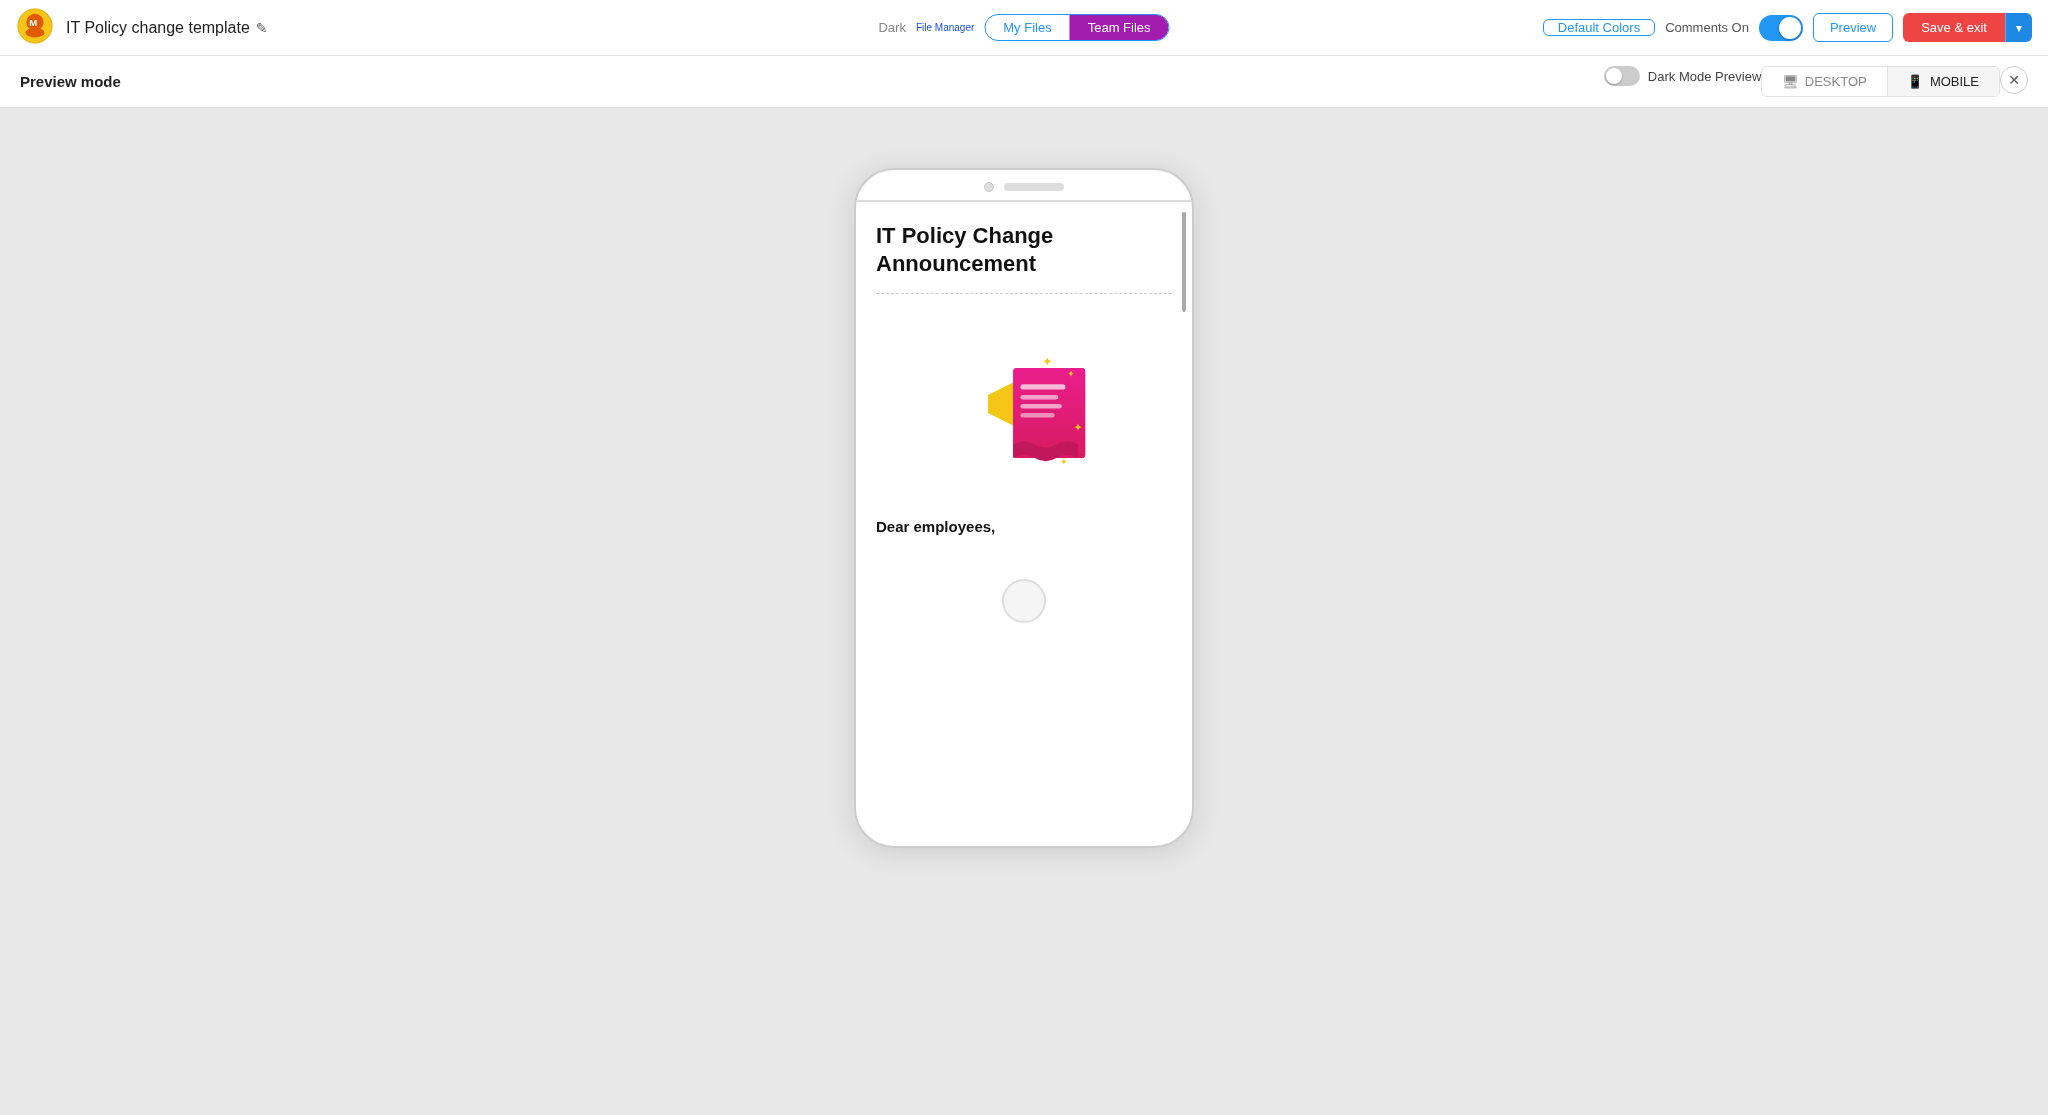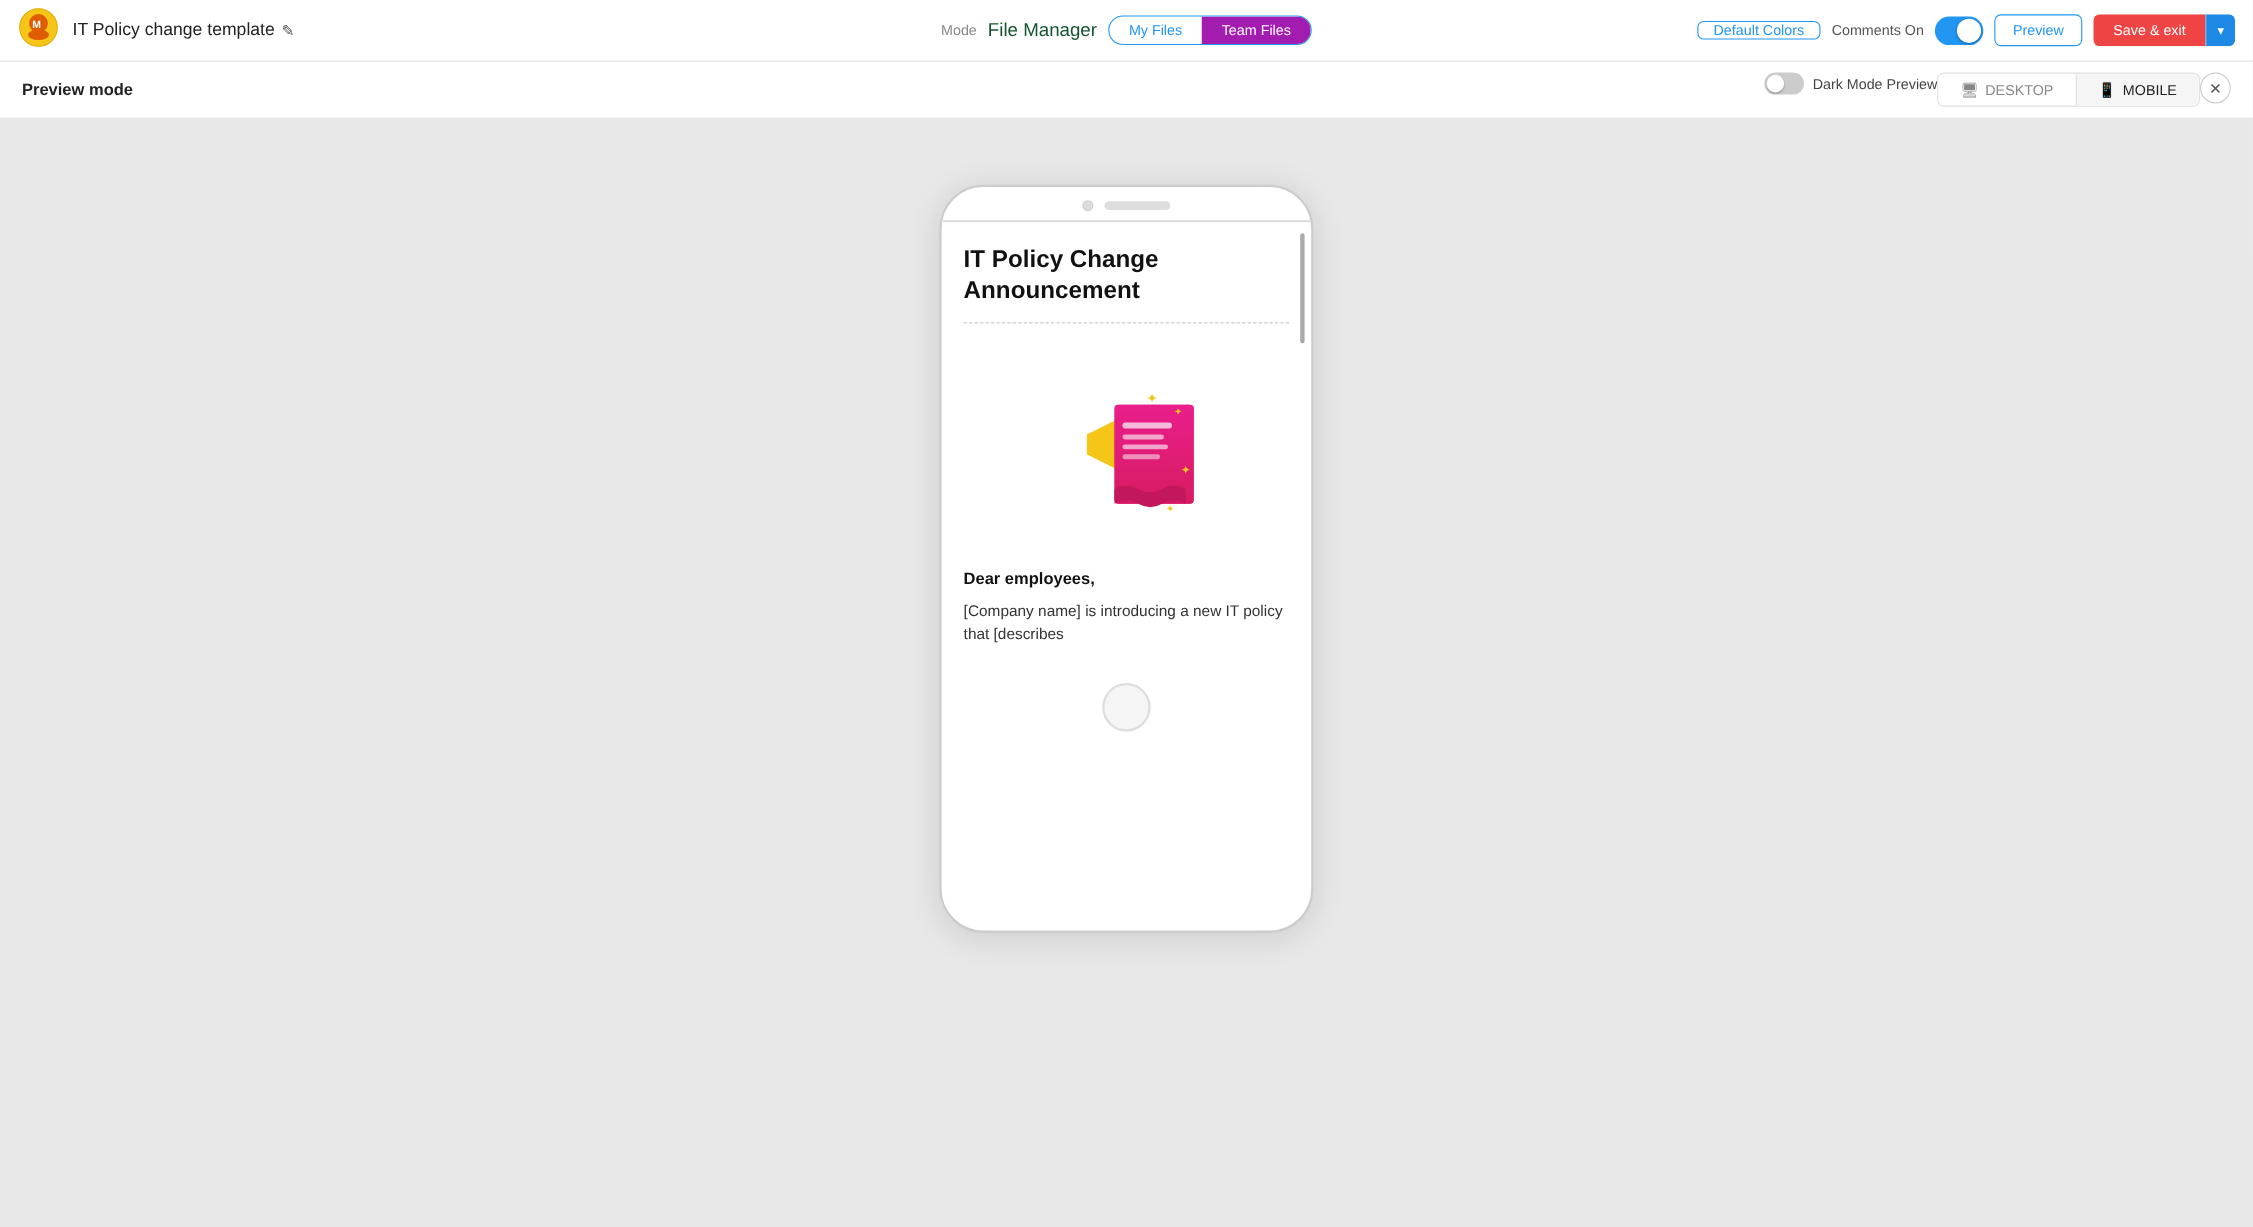--- a/index.html
+++ b/index.html
@@ -44,22 +44,22 @@
       margin-right: auto;
       position: absolute;
       left: 50%;
       transform: translateX(-50%);
     }
     .saved-label {
       font-size: 13px;
       color: #888;
     }
     .file-manager-label {
-      font-size: 17px;
-      color: #14532d;
+      font-size: 10px;
+      color: #1d4ed8;
     }
     .toggle-group {
       display: flex;
       border: 1.5px solid #2196F3;
       border-radius: 20px;
       overflow: hidden;
     }
     .toggle-group .tg-btn {
       padding: 5px 18px;
       font-size: 13px;
@@ -360,21 +360,21 @@
       <text x="14" y="20" font-size="10" fill="white" font-weight="bold">M</text>
     </svg>
   </div>
 
   <span class="topbar-title">
     <span>IT Policy change template</span>
     <span class="edit-icon">✎</span>
   </span>
 
   <div class="topbar-center">
-    <span class="saved-label">Mode</span>
+    <span class="saved-label">Dark</span>
     <span class="file-manager-label">File Manager</span>
     <div class="toggle-group">
       <button class="tg-btn">My Files</button>
       <button class="tg-btn active">Team Files</button>
     </div>
   </div>
 
   <div class="topbar-right">
     <button class="default-colors-btn">Default Colors</button>
     <span class="comments-on-label">Comments On</span>
@@ -448,21 +448,20 @@
               <linearGradient id="pinkGrad" x1="0" y1="0" x2="0" y2="1">
                 <stop offset="0%" stop-color="#e91e8c"></stop>
                 <stop offset="100%" stop-color="#d81b60"></stop>
               </linearGradient>
             </defs>
           </svg>
         </div>
 
         <div class="email-greeting">Dear employees,</div>
 
-        <div class="email-body">[Company name] is introducing a new IT policy that [describes</div>
       </div>
     </div>
 
     <div class="phone-bottom">
       <div class="phone-home-btn"></div>
     </div>
   </div>
 </div>
 
 </body></html>

